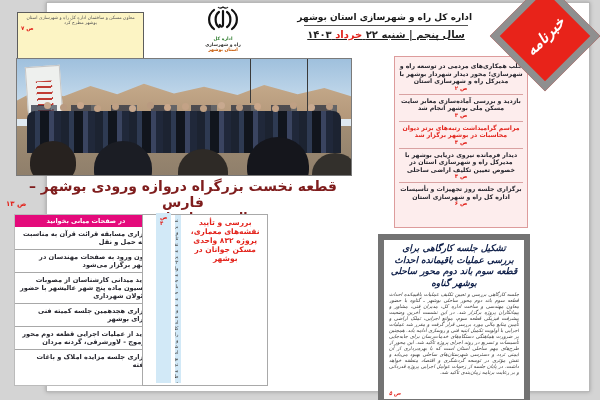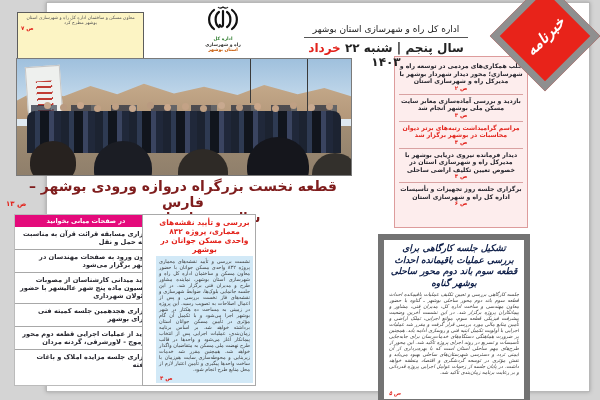--- a/index.html
+++ b/index.html
@@ -4,23 +4,23 @@
 <style>
   html,body{margin:0;padding:0;}
   body{width:600px;height:400px;background:#d4d4d4;font-family:"DejaVu Sans",sans-serif;overflow:hidden;}
   #stage{position:relative;width:600px;height:400px;overflow:hidden;direction:rtl;}
   .page{position:absolute;left:46px;top:2px;width:542px;height:388px;background:#fff;border:1px solid #b8b8b8;box-shadow:0 0 4px rgba(0,0,0,.25);}
 
   
   .logo{position:absolute;left:506px;top:-3px;width:64px;height:64px;background:#e8231a;border:7px solid #8f8f8f;transform:rotate(45deg);z-index:6;display:flex;align-items:center;justify-content:center;}
   .logo span{transform:rotate(-90deg);color:#fff;font-family:"DejaVu Serif",serif;font-style:italic;font-weight:bold;font-size:15px;white-space:nowrap;letter-spacing:1px;}
   .mast{position:absolute;left:300px;top:12px;width:172px;text-align:center;z-index:2;}
-  .org{font-size:9px;font-weight:normal;color:#1a1a1a;white-space:nowrap;margin-top:12px;}
+  .org{font-size:9px;font-weight:bold;color:#1a1a1a;white-space:nowrap;}
   .rule{height:1px;background:#555;margin:3px 4px 3px 4px;}
-  .dateline{font-size:12px;color:#222;font-weight:bold;}
+  .dateline{font-size:10px;color:#222;font-weight:bold;text-decoration:underline;}
   .dateline .red{color:#e3231c;}
   .emblem{position:absolute;left:190px;top:6px;width:66px;text-align:center;}
   .emb-cap{font-size:4.5px;line-height:5.5px;font-weight:bold;}
   .emb-cap .l1{color:#2a7a2a;} .emb-cap .l2{color:#333;} .emb-cap .l3{color:#c55500;}
 
   .promo{position:absolute;left:17px;top:12px;width:127px;height:48px;background:#fcf4c4;border:1px solid #5d5d5d;padding:2px 3px;box-sizing:border-box;text-align:center;}
   .promo .kick{font-size:4.5px;color:#555;line-height:5px;}
   .promo .t{font-size:7.5px;font-weight:bold;color:#1c1c1c;line-height:9px;}
   .promo .ref{font-size:5.5px;color:#e3231c;font-weight:bold;text-align:left;line-height:6px;}
   .refred{color:#e3231c;font-weight:bold;text-align:center;}
@@ -42,21 +42,21 @@
   .headline .h1{font-size:14px;font-weight:bold;line-height:16px;}
   .headline .h2{font-size:12.5px;font-weight:bold;line-height:15px;}
   .lead-ref{position:absolute;left:6px;top:200px;font-size:7px;z-index:3;}
 
   
   .leftcol{position:absolute;left:14px;top:214px;width:144px;height:172px;background:#fff;border:1px solid #bbb;box-sizing:border-box;}
   .leftcol .hdr{background:#e40a7b;color:#fff;font-size:6.5px;font-weight:bold;text-align:center;padding:2px 0;}
   .leftcol .item{font-size:6.6px;font-weight:bold;color:#26262e;text-align:right;line-height:8px;padding:3px 3px;border-bottom:1px solid #a8a8a8;}
   .leftcol .item:last-child{border-bottom:none;}
 
-  .feature{position:absolute;left:142px;top:214px;width:114px;height:172px;background:#fff;border:1px solid #a9a9a9;box-sizing:border-box;display:flex;flex-direction:column;padding-left:11px;}
+  .feature{position:absolute;left:142px;top:214px;width:126px;height:172px;background:#fff;border:1px solid #a9a9a9;box-sizing:border-box;display:flex;flex-direction:row;padding-left:11px;}
   .feature .ft{color:#e3231c;font-size:7.5px;font-weight:bold;text-align:center;line-height:9px;padding:3px 3px 2px;}
   .feature .fb{flex:1;background:#d2e9f7;margin:0 2px 2px;padding:2px 3px;font-size:5px;line-height:6px;text-align:justify;color:#3a3a3a;overflow:hidden;}
   .feature .fref{font-size:5.5px;text-align:left;padding:1px 4px 2px;background:#d2e9f7;margin:0 2px 2px;margin-top:-2px;}
 
   .briefs{position:absolute;left:394px;top:56px;width:134px;height:172px;background:#fdeded;border:1px solid #dd9c9c;box-sizing:border-box;padding:3px 4px;z-index:1;}
   .brief .bt{font-size:6.2px;font-weight:bold;color:#23232b;text-align:center;line-height:7.5px;}
   .brief.hot .bt{color:#e3231c;}
   .brief .bref{font-size:5.5px;text-align:center;line-height:7px;}
   .brief{border-bottom:1px solid #d9a2a2;padding:2px 0;}
   .brief:last-child{border-bottom:none;}

